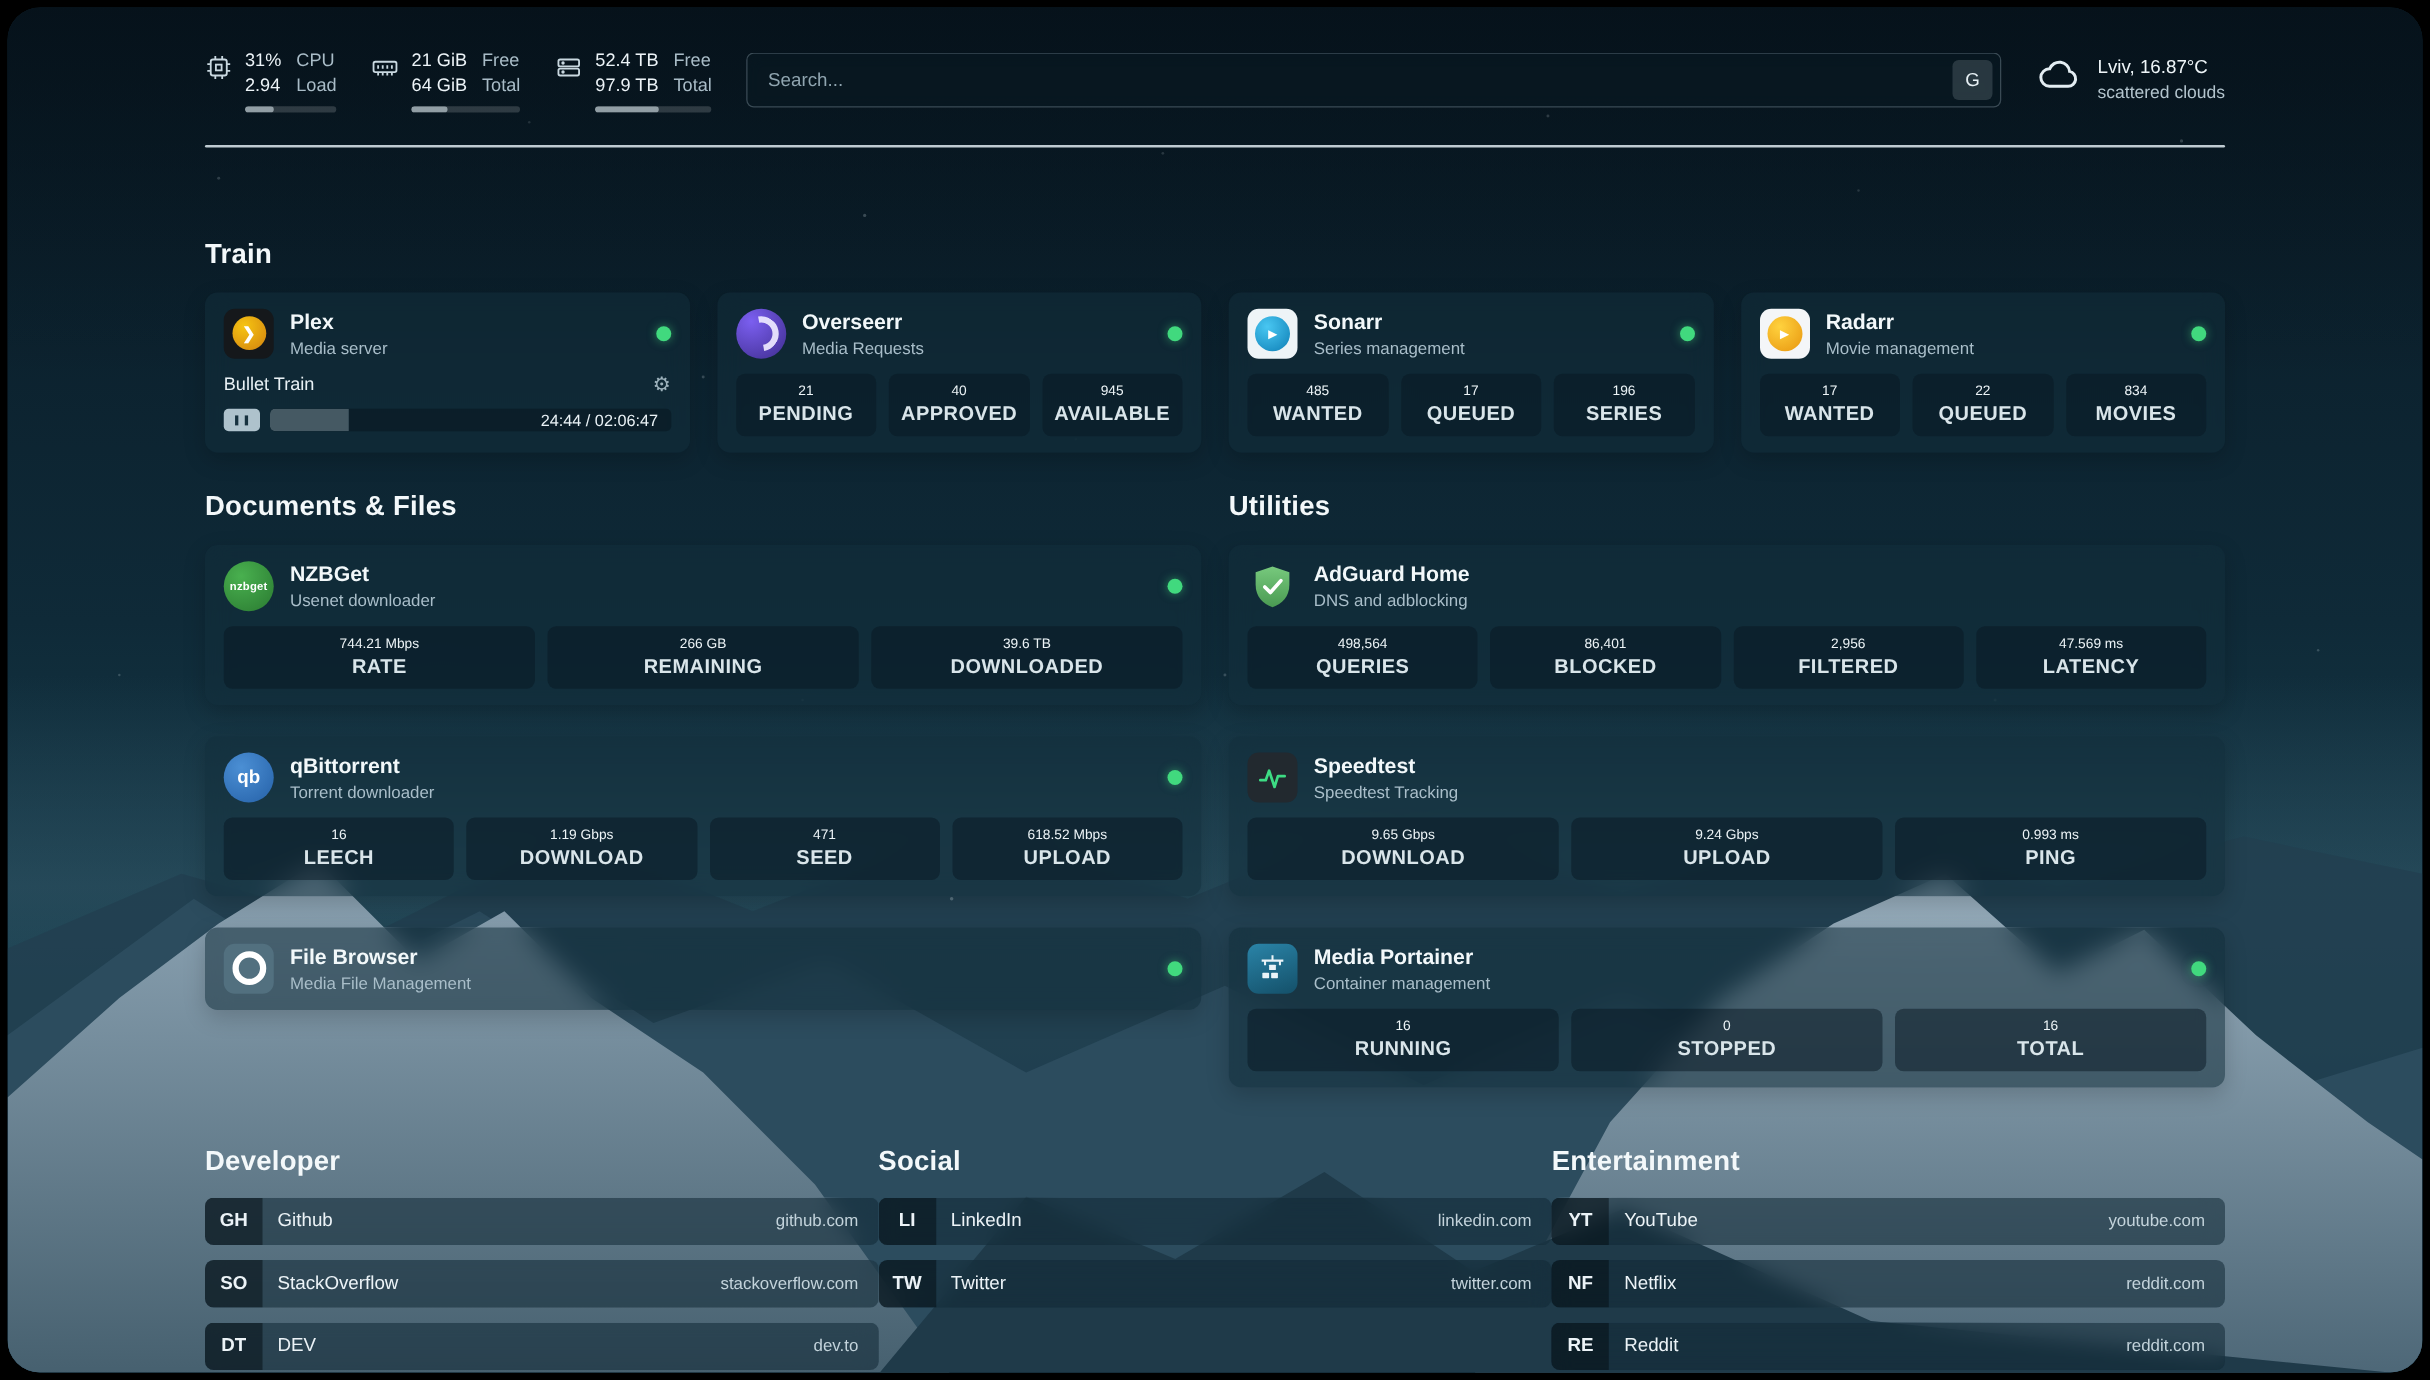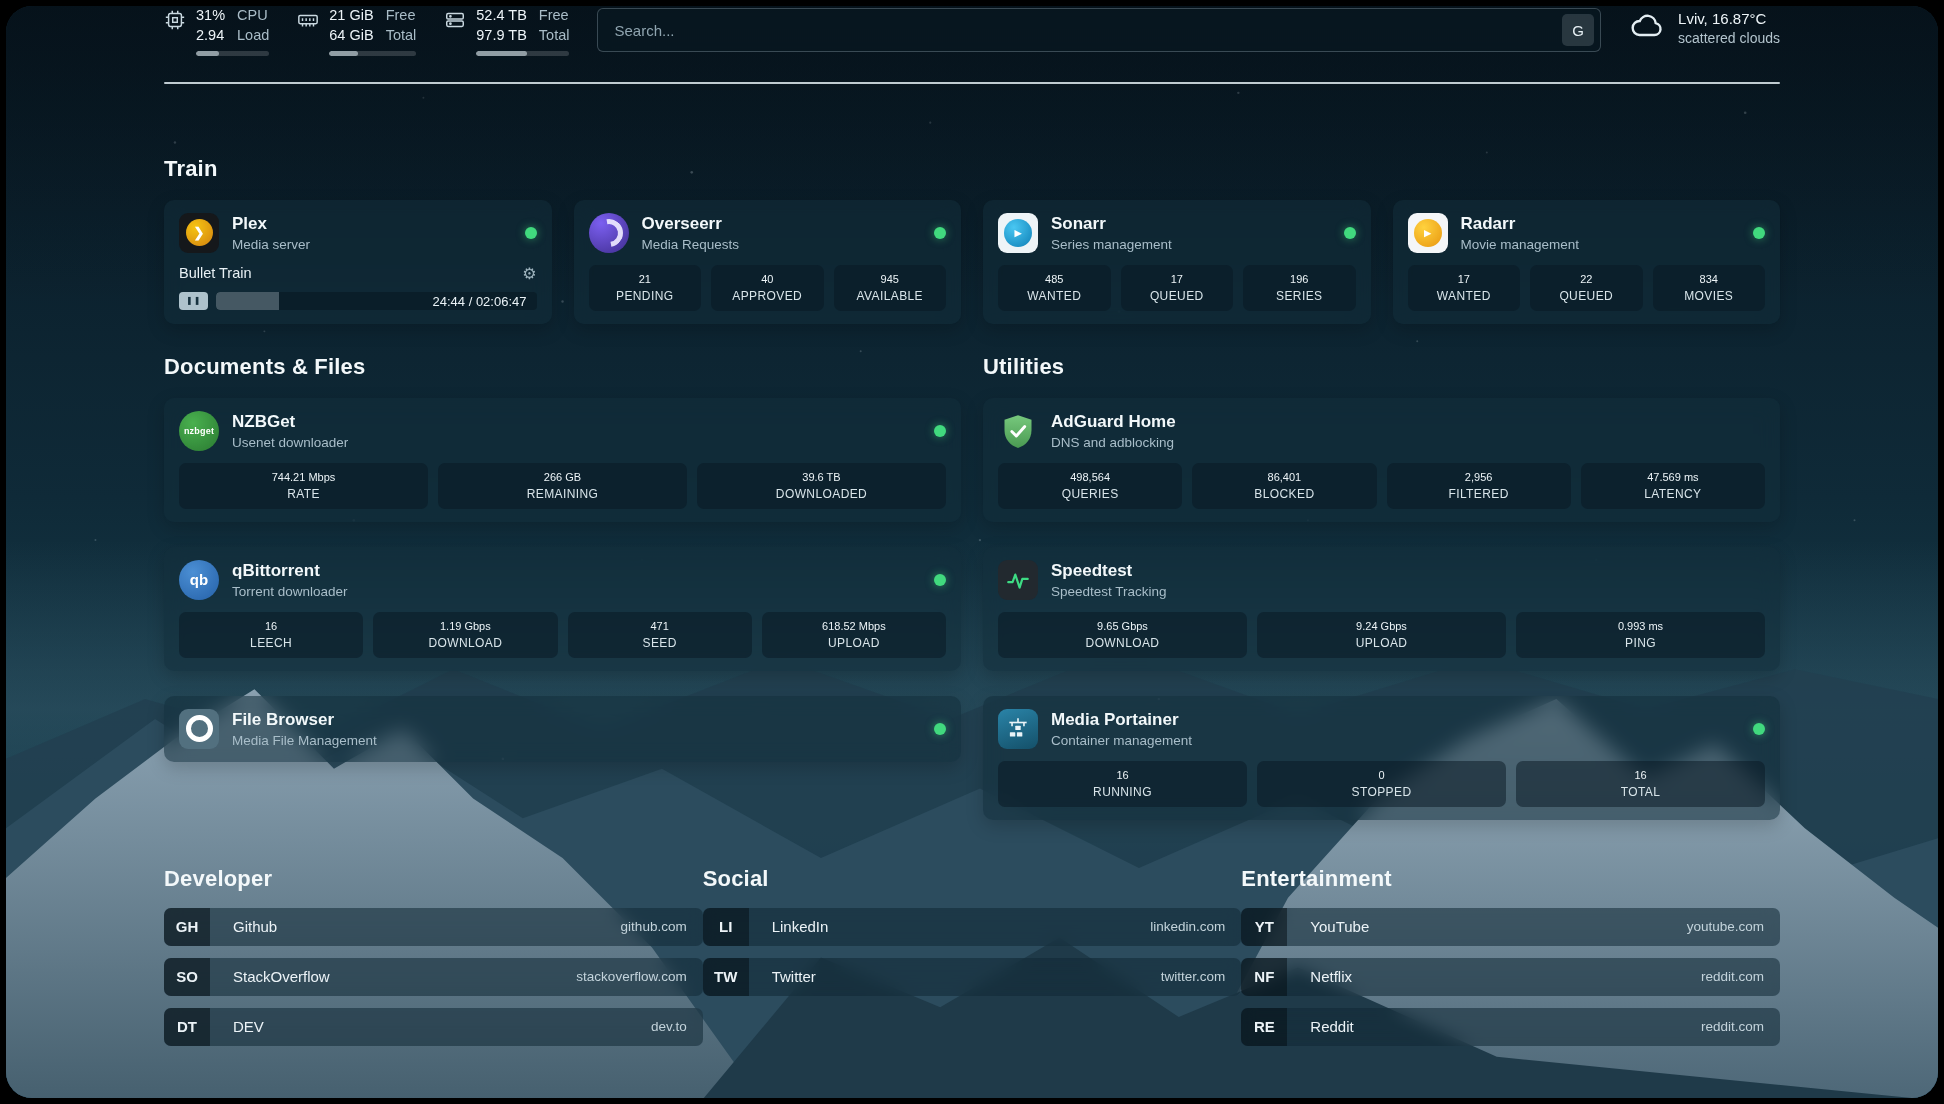--- a/index.html
+++ b/index.html
@@ -3,21 +3,21 @@
 <meta charset="utf-8">
 <style>
   html,body{margin:0;padding:0;background:#000;}
   body{width:1944px;height:1104px;position:relative;overflow:hidden;
        font-family:"Liberation Sans",sans-serif;}
   .screen{position:absolute;inset:6px;border-radius:26px;overflow:hidden;background:#0c2230;}
   .bg{position:absolute;inset:0;width:100%;height:100%;display:block;}
   .content{position:relative;z-index:2;width:1616px;margin:0 auto;}
 
   
-  .topbar{display:flex;align-items:flex-start;}
+  .topbar{display:flex;align-items:flex-start;padding-top:34px;}
   .monitors{display:flex;gap:28px;flex:none;}
   .monitor{display:flex;gap:10px;align-items:flex-start;}
   .m-icon{color:#c9d8e0;margin-top:3px;flex:none;}
   .m-body{display:flex;flex-direction:column;}
   .m-grid{display:grid;grid-template-columns:auto auto;column-gap:12px;row-gap:1px;
           font-size:14.5px;line-height:1.3;white-space:nowrap;}
   .m-val{color:#edf4f8;}
   .m-lab{color:#a9bcc7;}
   .m-bar{margin-top:6px;height:5px;border-radius:3px;background:rgba(255,255,255,.16);overflow:hidden;}
   .m-fill{height:100%;background:rgba(228,240,246,.55);border-radius:3px;}
@@ -49,21 +49,21 @@
   .svc-text{min-width:0;}
   .svc-name{font-size:17px;font-weight:600;color:#f2f8fa;white-space:nowrap;}
   .svc-sub{font-size:13.5px;color:#a9bec9;margin-top:3px;white-space:nowrap;}
   .dot{width:12px;height:12px;border-radius:50%;background:#41d97e;margin-left:auto;flex:none;
        box-shadow:0 0 8px rgba(65,217,126,.55);}
   .spacer{margin-left:auto;}
 
   .stats{display:flex;gap:10px;margin-top:12px;}
   .stat{flex:1;background:rgba(7,24,33,.5);border-radius:7px;padding:8px 4px;text-align:center;min-width:0;}
   .stat-v{font-size:11px;color:#edf4f7;white-space:nowrap;}
-  .stat-l{font-size:12px;font-weight:400;color:#d9e5ea;margin-top:4px;letter-spacing:.4px;}
+  .stat-l{font-size:16px;font-weight:700;color:#d9e5ea;margin-top:4px;letter-spacing:.4px;}
 
   
   .np-row{display:flex;justify-content:space-between;align-items:center;margin-top:11px;
           font-size:14.5px;color:#e9f1f5;}
   .gear{color:#9db2bc;font-size:16px;cursor:pointer;}
   .progress-row{display:flex;align-items:center;gap:8px;margin-top:9px;}
   .pause-btn{height:18px;border:none;border-radius:4px;background:rgba(203,222,232,.85);
           color:#17323f;font-size:8px;letter-spacing:1px;padding:0 7px;cursor:pointer;
           display:flex;align-items:center;font-family:"Liberation Sans",sans-serif;}
   .track{flex:1;height:18px;background:rgba(9,26,35,.65);border-radius:4px;position:relative;overflow:hidden;}
@@ -73,21 +73,21 @@
   .two-col{display:grid;grid-template-columns:1fr 1fr;gap:22px;margin-top:30px;}
   .col-cards{display:flex;flex-direction:column;gap:25px;margin-top:18px;}
 
   
   .bm-grid{display:grid;grid-template-columns:repeat(3,1fr);margin-top:46px;}
   .bm-list{display:flex;flex-direction:column;gap:12px;margin-top:16px;}
   .bm-row{height:38px;background:rgba(16,40,53,.55);border-radius:7px;display:flex;align-items:center;
           overflow:hidden;cursor:pointer;backdrop-filter:blur(8px);-webkit-backdrop-filter:blur(8px);}
   .bm-abbr{width:46px;align-self:stretch;background:rgba(3,12,18,.5);display:flex;align-items:center;
           justify-content:center;font-size:15px;font-weight:600;color:#ecf3f7;flex:none;}
-  .bm-name{margin-left:23px;font-size:15px;color:#ecf3f7;white-space:nowrap;}
+  .bm-name{margin-left:12px;font-size:15px;color:#ecf3f7;white-space:nowrap;}
   .bm-url{margin-left:auto;margin-right:16px;font-size:13.5px;color:#c3d3db;white-space:nowrap;}
 
   
   .svc-icon{width:40px;height:40px;border-radius:9px;display:flex;align-items:center;
             justify-content:center;flex:none;}
   .i-plex{background:#15181b;}
   .plex-circle{width:27px;height:27px;border-radius:50%;display:flex;align-items:center;justify-content:center;
             background:radial-gradient(circle at 35% 30%,#f6c412,#d2820f);color:#fff;font-size:13px;font-weight:700;}
   .i-overseerr{background:radial-gradient(circle at 30% 25%,#7b5ff0,#3f2d8f);border-radius:50%;}
   .ovsr-ring{width:18px;height:18px;border-radius:50%;border:5px solid rgba(238,234,255,.92);

